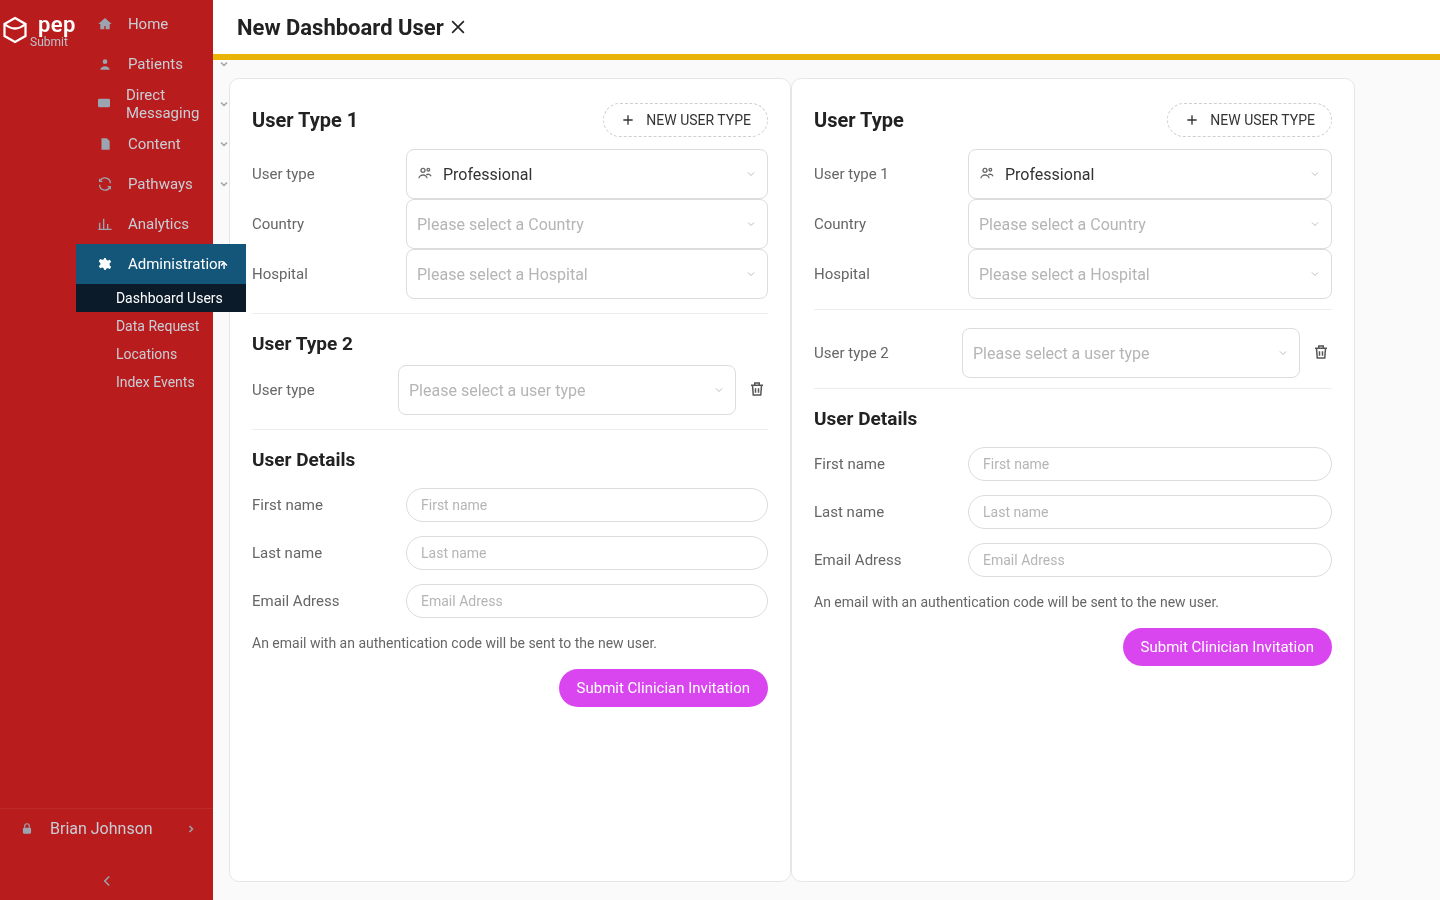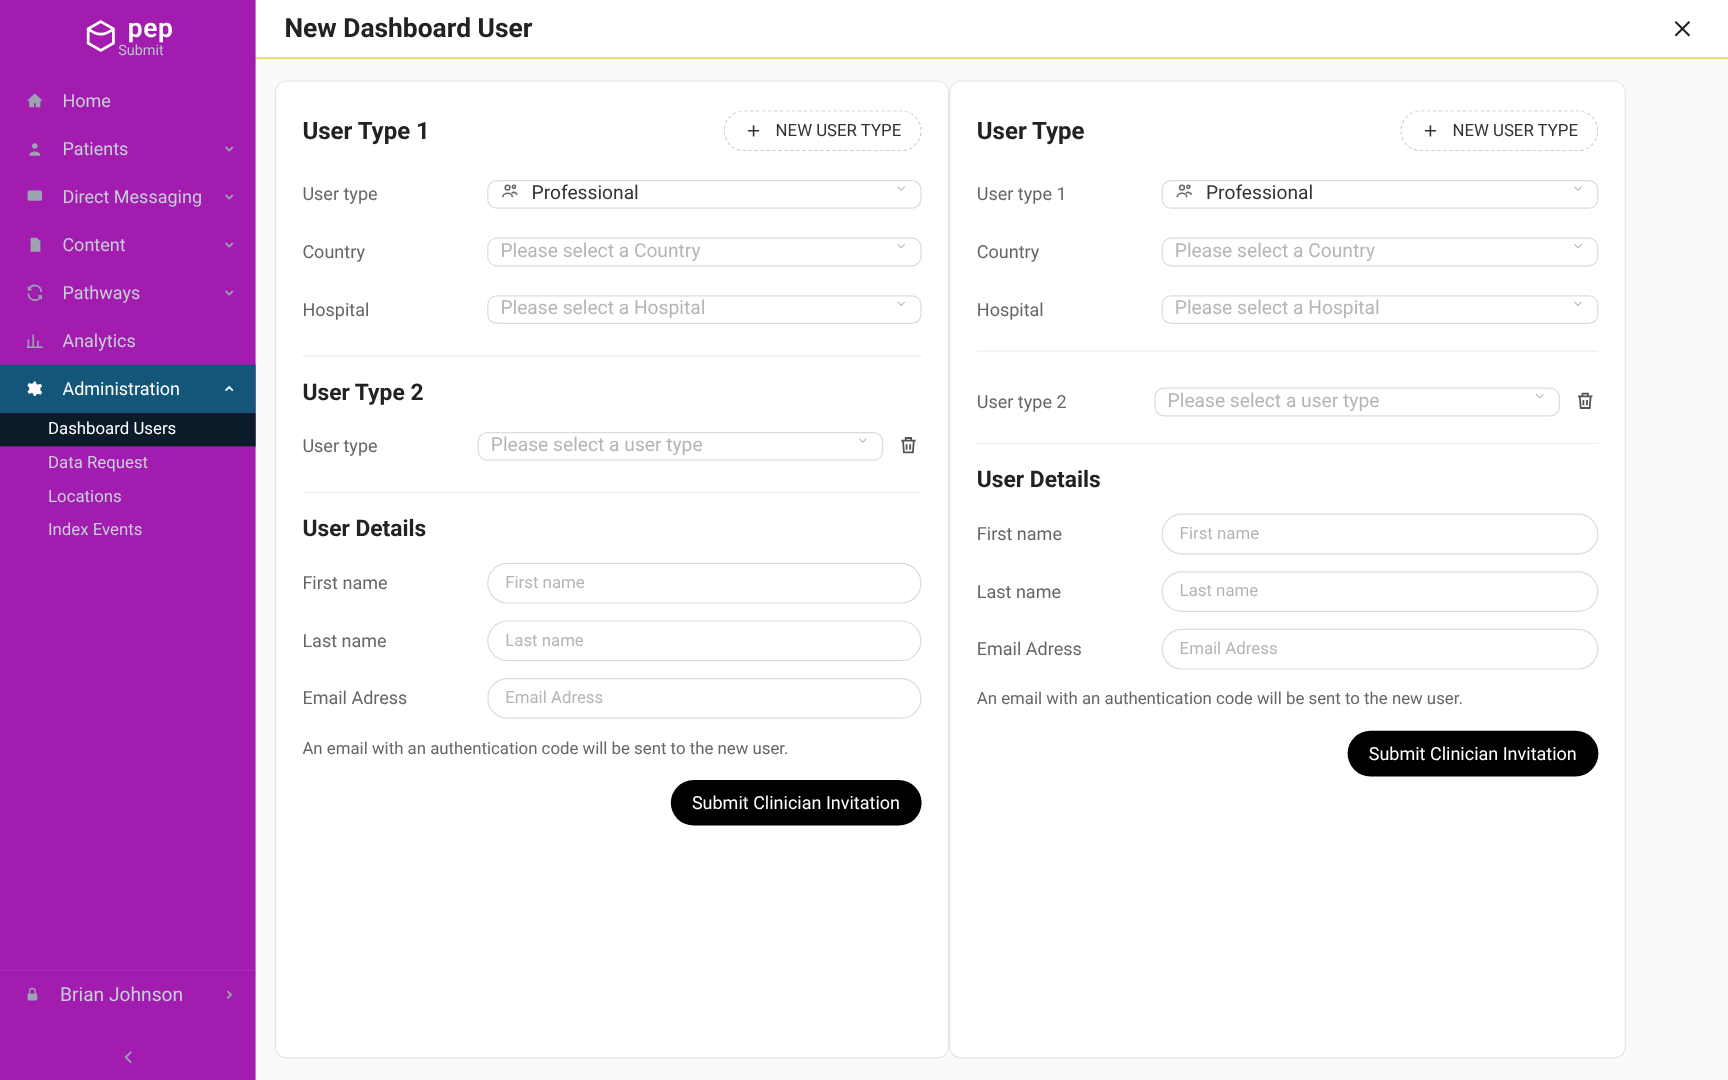--- a/index.html
+++ b/index.html
@@ -1,60 +1,60 @@
 <!DOCTYPE html>
 <html><head>
 <meta charset="utf-8">
 <style>
   *{box-sizing:border-box;margin:0;padding:0;font-family:-apple-system,BlinkMacSystemFont,"Segoe UI",Roboto,Arial,sans-serif}
   body{width:1440px;height:900px;display:flex;background:#f6f6f6;overflow:hidden;color:#333}
   
-  .sidebar{width:213px;flex:0 0 213px;background:#a21caf;color:#c7ced6;display:flex;flex-direction:column;position:relative}
+  .sidebar{width:213px;flex:0 0 213px;background:#b91c1c;color:#c7ced6;display:flex;flex-direction:row;position:relative}
   .brand{display:flex;align-items:center;justify-content:center;height:60px}
   .brand svg{width:30px;height:30px}
   .brand-text{font-size:22px;color:#fff;font-weight:600;letter-spacing:.02em;margin-left:8px}
   .brand-sub{display:block;font-size:12px;color:#b9c3ce;font-weight:400;margin-top:-2px}
   .nav{display:flex;flex-direction:column;margin-top:4px}
   .nav-item{display:flex;align-items:center;height:40px;padding:0 20px;font-size:15px;color:#c7ced6;cursor:pointer;position:relative}
   .nav-item .icon{width:18px;height:18px;display:inline-flex;align-items:center;justify-content:center;margin-right:14px;color:#9aa5b1}
   .nav-item .chev{position:absolute;right:16px;color:#9aa5b1}
   .nav-item.active{background:#14567a;color:#fff}
   .nav-item.active .icon,.nav-item.active .chev{color:#fff}
   .subnav{display:flex;flex-direction:column}
   .sub-item{display:flex;align-items:center;height:28px;padding-left:40px;font-size:14px;color:#c7ced6;cursor:pointer}
   .sub-item.selected{background:#0b1b2a;color:#fff}
   .user-footer{position:absolute;bottom:52px;left:0;right:0;height:40px;display:flex;align-items:center;padding:0 20px;color:#c7ced6;font-size:16px;border-top:1px solid rgba(255,255,255,.06)}
   .user-footer .icon{width:16px;margin-right:14px;color:#9aa5b1}
   .user-footer .chev{position:absolute;right:16px;color:#9aa5b1}
   .collapse-btn{position:absolute;bottom:10px;left:0;right:0;display:flex;justify-content:center;color:#9aa5b1}
   
   .main{flex:1;background:#fff;display:flex;flex-direction:column}
-  .topbar{height:49px;display:flex;align-items:center;justify-content:space-between;padding:0 24px;border-bottom:1px solid #eab308}
+  .topbar{height:60px;display:flex;align-items:center;padding:0 24px;border-bottom:6px solid #eab308}
   .topbar h1{font-size:22px;font-weight:700;color:#222}
   .close-btn{width:28px;height:28px;display:flex;align-items:center;justify-content:center;color:#222;cursor:pointer}
   .content{flex:1;background:#fafafa;padding:18px 16px;display:flex;overflow:auto}
   .card{background:#fff;border:1px solid #e6e6e6;border-radius:10px;padding:24px 22px 22px}
   .card.left{width:562px}
   .card.right{width:564px}
   .card-head{display:flex;align-items:center;justify-content:space-between;margin-bottom:12px}
   .card-head h2{font-size:20px;font-weight:700;color:#222}
   .pill-btn{display:flex;align-items:flex-start;gap:10px;border:1.5px dashed #cfcfcf;border-radius:999px;padding:8px 16px;font-size:14px;color:#333;cursor:pointer;background:#fff}
   .row{display:flex;align-items:center;min-height:48px}
   .row .label{width:154px;font-size:15px;color:#666}
   .row .control{flex:1;display:flex;align-items:center;gap:12px}
-  .select{flex:1;height:24px;border:1px solid #dcdcdc;border-radius:8px;display:flex;padding:0 10px;background:#fff;color:#333;position:relative}
+  .select{flex:1;height:50px;border:1px solid #dcdcdc;border-radius:8px;display:flex;align-items:center;padding:0 10px;background:#fff;color:#333;position:relative}
   .select .sel-icon{width:18px;height:18px;margin-right:8px;color:#6a6a6a}
   .select .caret{position:absolute;right:10px;color:#bdbdbd}
   .select .placeholder{color:#b5b5b5}
   .divider{border:none;border-top:1px solid #ededed;margin:14px 0 18px}
   .input{flex:1;height:34px;border:1px solid #dcdcdc;border-radius:999px;padding:0 14px;color:#333;font-size:14px;outline:none;background:#fff}
   .input::placeholder{color:#b5b5b5}
   .hint{font-size:14px;color:#666;margin-top:10px}
   .actions{display:flex;justify-content:flex-end;margin-top:18px}
-  .primary-btn{background:#000000;color:#fff;border:none;border-radius:999px;padding:10px 18px;font-size:15px;cursor:pointer}
+  .primary-btn{background:#d946ef;color:#fff;border:none;border-radius:999px;padding:10px 18px;font-size:15px;cursor:pointer}
   .trash{width:20px;height:20px;color:#555;cursor:pointer}
   h3.section-title{font-size:19px;font-weight:700;color:#222;margin:4px 0 10px}
   .hr-thin{border:none;border-top:1px solid #ededed;margin:10px 0 18px}
   svg{display:block}
 </style>
 </head>
 <body>
 
 <aside class="sidebar">
   <div class="brand">

